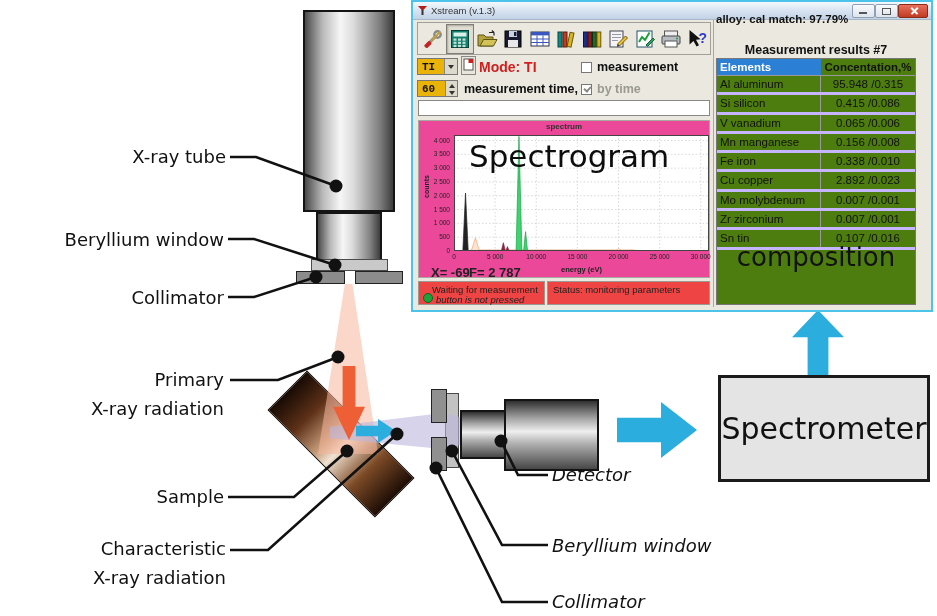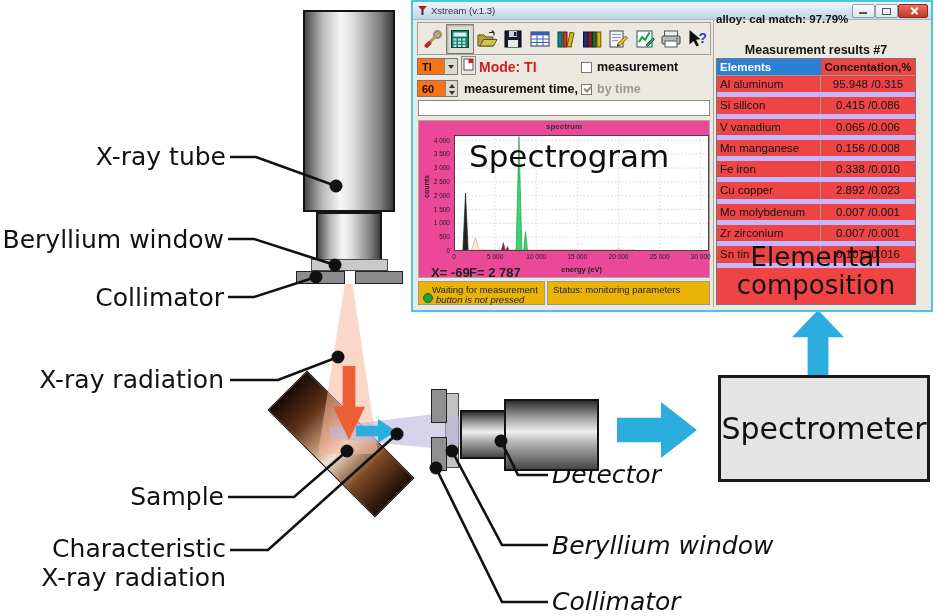--- a/index.html
+++ b/index.html
@@ -1,21 +1,21 @@
 <!DOCTYPE html>
 <html><head>
 <meta charset="utf-8">
 <style>
   html,body{margin:0;padding:0;}
   body{width:937px;height:616px;position:relative;background:#ffffff;overflow:hidden;
        font-family:"DejaVu Sans",sans-serif;}
   .abs{position:absolute;}
 
   
-  .lbl{position:absolute;font-size:25px;color:#111;line-height:29px;white-space:nowrap;}
+  .lbl{position:absolute;font-size:18px;color:#111;line-height:29px;white-space:nowrap;}
   .r{text-align:right;} .l{text-align:left;font-style:italic;}
 
   
   .metal-v{background:linear-gradient(to right,#4a4a4a 0%,#b9b9b9 20%,#f6f6f6 40%,#dcdcdc 55%,#7e7e7e 85%,#3d3d3d 100%);border:2px solid #141414;}
   .metal-h{background:linear-gradient(to bottom,#303030 0%,#a2a2a2 25%,#efefef 45%,#b2b2b2 62%,#474747 100%);border:2px solid #141414;}
   .graybar{background:#c9c9c9;border:1px solid #4a4a4a;}
   .darkbar{background:#8c8c8c;border:1px solid #222;}
   .sample{background:linear-gradient(to right,#170a04 0%,#5e3118 22%,#c49b79 42%,#f1e2d2 52%,#7c4a26 75%,#1d0d05 100%);
           border:1px solid #120803;transform:rotate(45deg);}
   .beam-primary{background:rgba(247,183,156,.55);clip-path:polygon(45% 0,57% 0,97% 100%,3% 100%);}
@@ -38,21 +38,21 @@
   .glyph-min{position:absolute;left:6px;top:7px;width:8px;height:2px;background:#555;}
   .glyph-max{position:absolute;left:6px;top:3px;width:7px;height:5px;border:1.5px solid #555;}
   .glyph-x1,.glyph-x2{position:absolute;left:11px;top:5px;width:9px;height:1.6px;background:#fff;}
   .glyph-x1{transform:rotate(45deg);} .glyph-x2{transform:rotate(-45deg);}
 
   .toolbar{position:absolute;left:4px;top:20px;width:294px;height:33px;border:1px solid #a0a098;
            display:flex;align-items:center;gap:1px;padding-left:2px;box-sizing:border-box;}
   .tbtn{width:26px;height:28px;display:flex;align-items:center;justify-content:center;}
   .tbtn.selected{border:1px solid #7e7e76;background:#e0ded2;box-shadow:inset 1px 1px 2px rgba(0,0,0,.25);}
 
-  .combo,.spinner{position:absolute;width:41px;height:17px;background:#f97316;border:1px solid #777;box-sizing:border-box;}
+  .combo,.spinner{position:absolute;width:41px;height:17px;background:#eab308;border:1px solid #777;box-sizing:border-box;font-family:Liberation Mono, monospace;}
   .combo-text,.spin-text{position:absolute;left:4px;top:2px;font-size:11px;font-weight:bold;color:#111;}
   .combo-btn{position:absolute;right:0;top:0;width:12px;height:100%;background:#dcd9cd;border-left:1px solid #888;}
   .tri-down{position:absolute;left:3px;top:6px;width:0;height:0;border-left:3.5px solid transparent;border-right:3.5px solid transparent;border-top:4.5px solid #333;}
   .spin-btns{position:absolute;right:0;top:0;width:11px;height:100%;background:#dcd9cd;border-left:1px solid #888;}
   .tri-up-s{position:absolute;left:2.5px;top:2.5px;width:0;height:0;border-left:3px solid transparent;border-right:3px solid transparent;border-bottom:4px solid #333;}
   .tri-dn-s{position:absolute;left:2.5px;top:9.5px;width:0;height:0;border-left:3px solid transparent;border-right:3px solid transparent;border-top:4px solid #333;}
 
   .mode-label{position:absolute;left:66px;top:57px;font-size:14px;font-weight:bold;color:#cf1f1f;}
   .chk{position:absolute;width:11px;height:11px;background:#fff;border:1px solid #777;box-sizing:border-box;}
   .chk .mark{position:absolute;left:2px;top:1px;width:5px;height:3px;border-left:2px solid #8a8a82;border-bottom:2px solid #8a8a82;transform:rotate(-48deg);}
@@ -64,33 +64,33 @@
   .spectrum-panel{position:absolute;left:5px;top:118px;width:292px;height:158px;background:#ec4899;border:1px solid #a8a8a0;box-sizing:border-box;}
   .sp-title{position:absolute;left:0;top:1px;width:100%;text-align:center;font-size:8px;font-weight:bold;color:#333;}
   .plot-wrap{position:absolute;left:35px;top:14px;width:255px;height:116px;background:#fff;}
   .ytick{position:absolute;left:0;width:31px;text-align:right;font-size:6.5px;color:#222;}
   .xtick{position:absolute;width:36px;text-align:center;font-size:6.5px;color:#222;top:132px;}
   .counts-lbl{position:absolute;left:-13px;top:62px;width:40px;text-align:center;font-size:7px;font-weight:bold;color:#222;transform:rotate(-90deg);}
   .overlay-big{position:absolute;left:50px;top:17px;font-size:31px;color:#0d0d0d;font-family:"DejaVu Sans",sans-serif;}
   .sp-footer{position:absolute;top:144px;font-size:13px;font-weight:bold;color:#222;}
   .energy-lbl{position:absolute;left:35px;top:144px;width:255px;text-align:center;font-size:7.5px;font-weight:bold;color:#222;}
 
-  .status-cell{position:absolute;top:279px;height:24px;background:#eab308;border:1px solid #9a9a92;box-sizing:border-box;}
+  .status-cell{position:absolute;top:279px;height:24px;background:#ef4444;border:1px solid #9a9a92;box-sizing:border-box;}
   .st-t{position:absolute;font-size:9.5px;color:#222;white-space:nowrap;}
   .green-dot{position:absolute;left:4px;top:11px;width:10px;height:10px;border-radius:50%;background:#1fa23c;border:1px solid #0a6a20;box-sizing:border-box;}
 
   .vsep{position:absolute;left:300px;top:18px;width:1px;height:287px;background:#a8a8a0;}
 
   .alloy{position:absolute;left:303px;top:11px;font-size:11.5px;font-weight:bold;color:#111;}
   .results-title{position:absolute;left:303px;top:41px;width:200px;text-align:center;font-size:12.5px;font-weight:bold;color:#111;}
-  .results-box{position:absolute;left:303px;top:56px;width:200px;height:247px;background:#ef4444;border:1px solid #777;box-sizing:border-box;}
+  .results-box{position:absolute;left:303px;top:56px;width:200px;height:247px;background:#4d7c0f;border:1px solid #777;box-sizing:border-box;}
   .thead{display:flex;height:16px;border-bottom:1px solid #999;}
   .th1{width:104px;background:#2b7fd4;color:#fff;font-size:11.5px;font-weight:bold;line-height:16px;padding-left:3px;box-sizing:border-box;}
   .th2{flex:1;font-size:11.5px;font-weight:bold;line-height:16px;text-align:center;color:#111;}
-  .trow{display:flex;height:16.3px;border-bottom:5px solid #c4b5fd;}
+  .trow{display:flex;height:16.3px;border-bottom:3px solid #c4b5fd;}
   .tcell{font-size:11.5px;line-height:16.3px;color:#111;}
   .tcell.el{width:104px;padding-left:3px;box-sizing:border-box;border-right:1px solid #999;}
   .tcell.val{flex:1;text-align:center;}
   .elemental{position:absolute;left:0;top:184px;width:100%;text-align:center;font-size:26px;line-height:28px;color:#111;font-family:"DejaVu Sans",sans-serif;}
 
   svg{display:block;}
   .connector-svg{position:absolute;left:0;top:0;z-index:5;pointer-events:none;}
 </style>
 </head>
 <body>
@@ -116,20 +116,21 @@
 <div class="abs arrow-right" style="left:617px;top:402px;width:80px;height:56px;"></div>
 <div class="abs spectrometer-box" style="left:718px;top:375px;width:206px;height:101px;">
   <span>Spectrometer</span>
 </div>
 <div class="abs arrow-up" style="left:792px;top:310px;width:52px;height:65px;z-index:2;"></div>
 
 <div class="lbl r" style="left:58px;top:142px;width:168px;">X-ray tube</div>
 <div class="lbl r" style="left:0px;top:225px;width:224px;">Beryllium window</div>
 <div class="lbl r" style="left:58px;top:283px;width:166px;">Collimator</div>
 <div class="lbl r" style="left:14px;top:365px;width:210px;">
+  <div>Primary</div>
   <div>X-ray radiation</div>
 </div>
 <div class="lbl r" style="left:58px;top:482px;width:166px;">Sample</div>
 <div class="lbl r" style="left:14px;top:534px;width:212px;">
   <div>Characteristic</div>
   <div>X-ray radiation</div>
 </div>
 <div class="lbl l" style="left:552px;top:460px;width:130px;">Detector</div>
 <div class="lbl l" style="left:552px;top:531px;width:240px;">Beryllium window</div>
 <div class="lbl l" style="left:552px;top:587px;width:170px;">Collimator</div>
@@ -410,17 +411,16 @@
         <div class="trow">
           <div class="tcell el">Zr  zirconium</div>
           <div class="tcell val">0.007  /0.001</div>
         </div>
         <div class="trow">
           <div class="tcell el">Sn  tin</div>
           <div class="tcell val">0.107  /0.016</div>
         </div>
       </div>
     <div class="elemental">
-      <div>Elemental</div>
       <div>composition</div>
     </div>
   </div>
 </div>
 
 </body></html>

